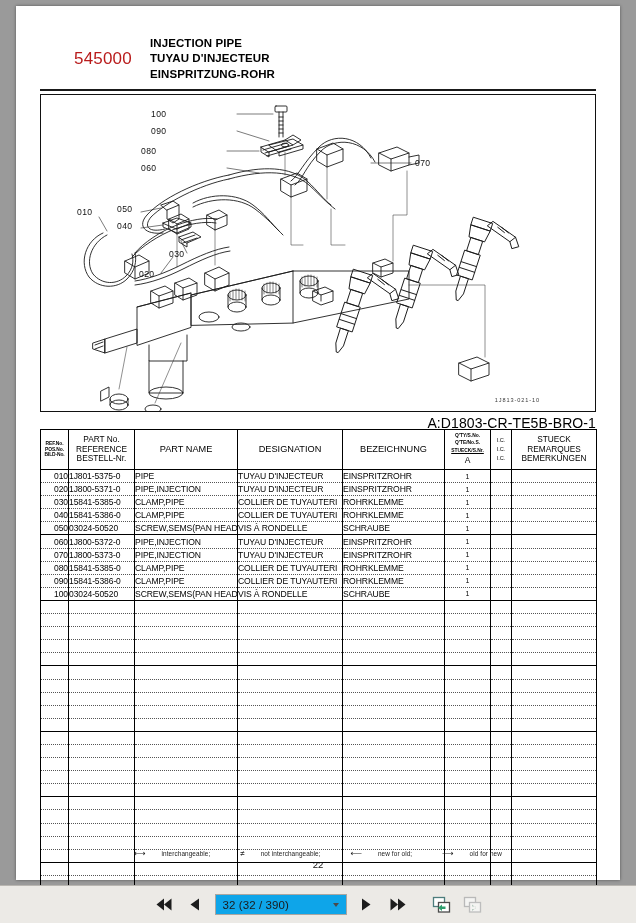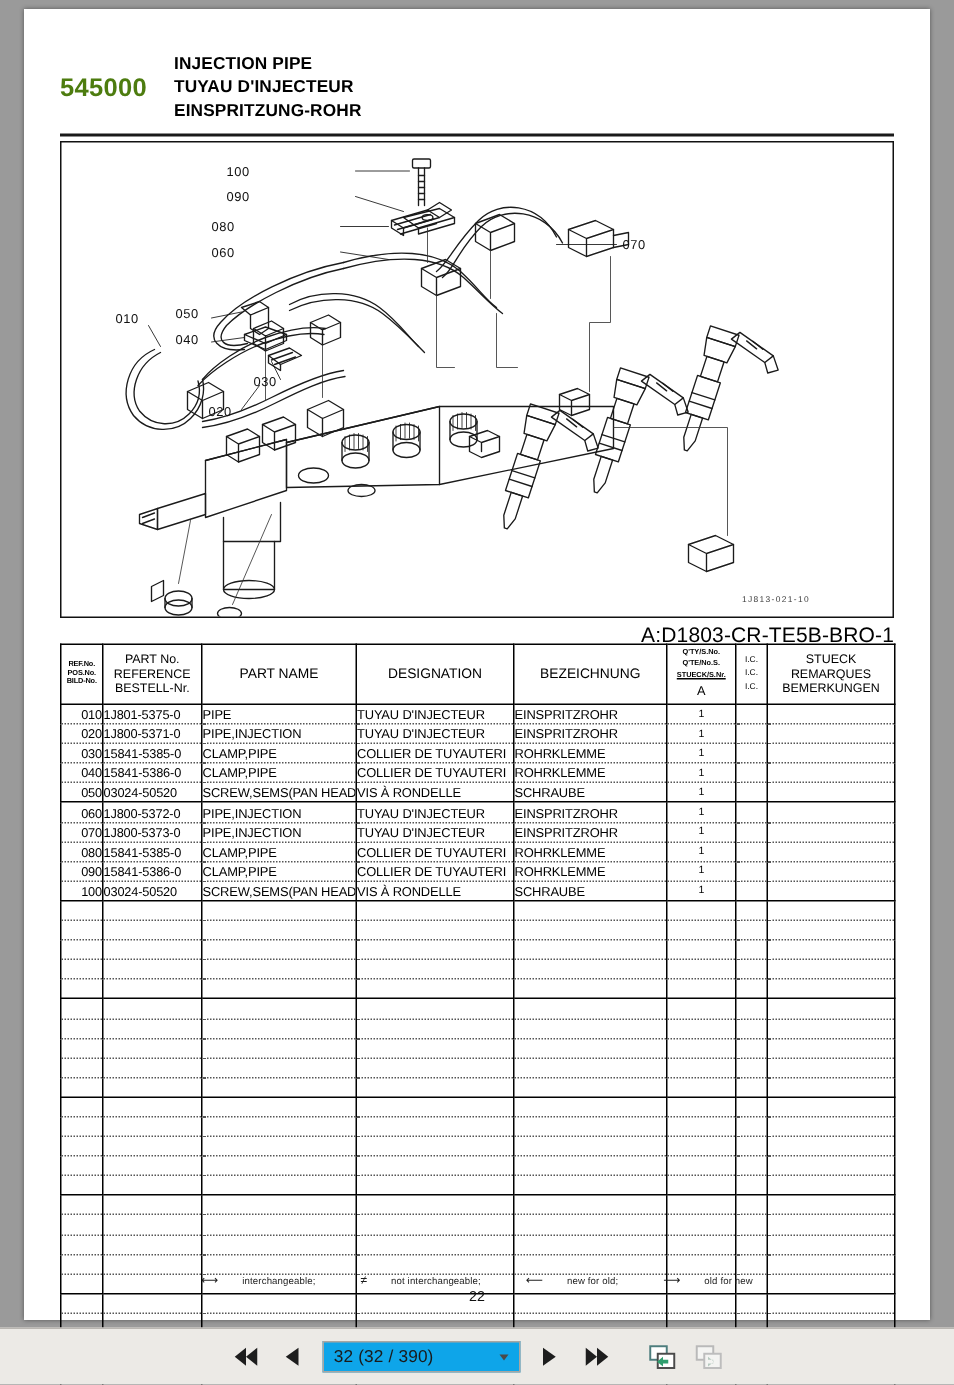--- a/index.html
+++ b/index.html
@@ -24,22 +24,22 @@
     box-shadow: 0 0 3px rgba(0,0,0,.45);
   }
   
   .title-block {
     position: absolute;
     left: 24px; top: 22px;
     width: 556px; height: 62px;
     display: flex; align-items: center;
   }
   .grp-code {
-    font-size: 17px; font-weight: bold; color: #4d7c0f;
-    letter-spacing: .2px; width: 76px;
+    font-size: 17px; font-weight: normal; color: #b91c1c;
+    letter-spacing: .2px; width: 76px; margin-left: 34px;
   }
   .title-lines {
     margin-left: 0;
     font-size: 11.5px; font-weight: bold; line-height: 1.32;
     color: #000; letter-spacing: .1px;
   }
   .title-rule {
     position: absolute;
     left: 24px; top: 83px;
     width: 556px; height: 0;

